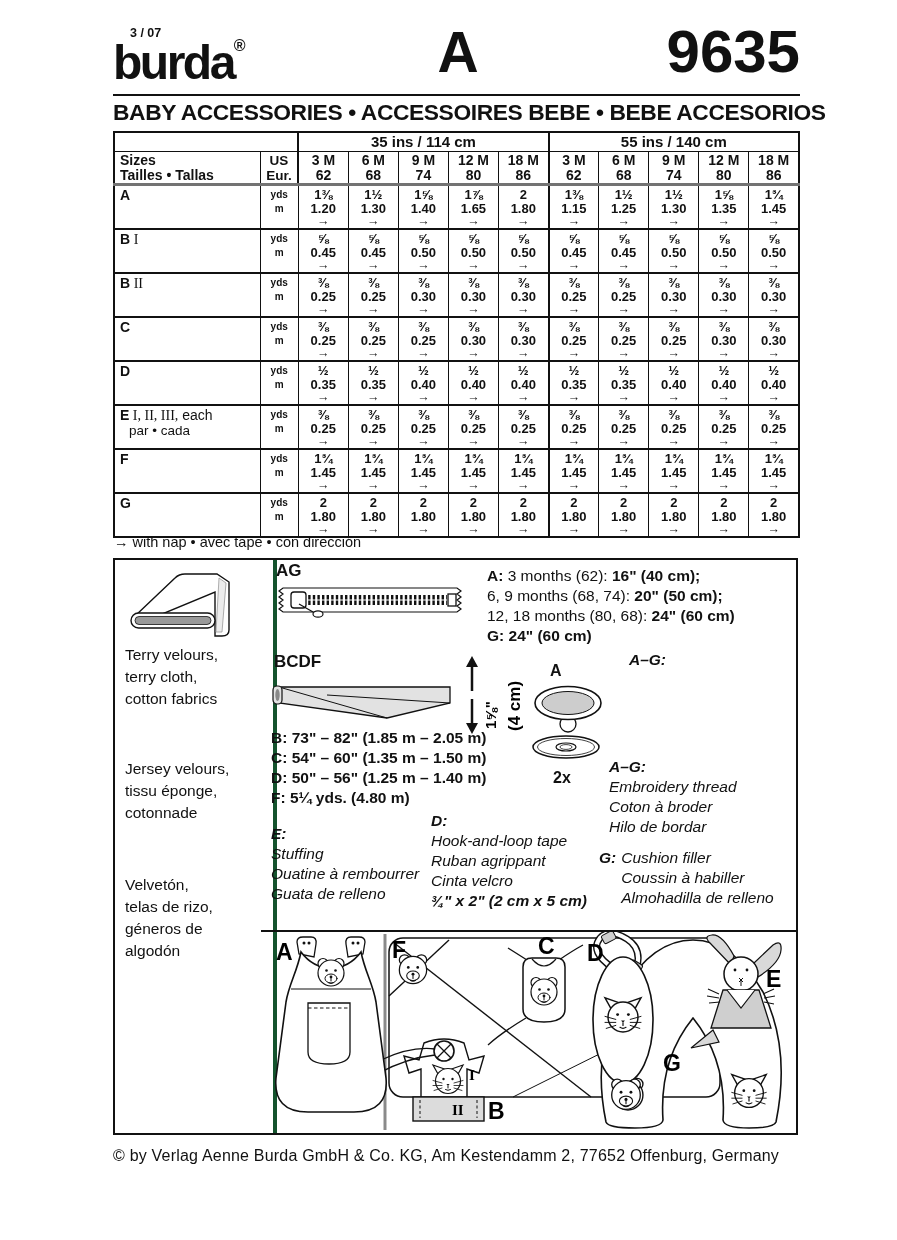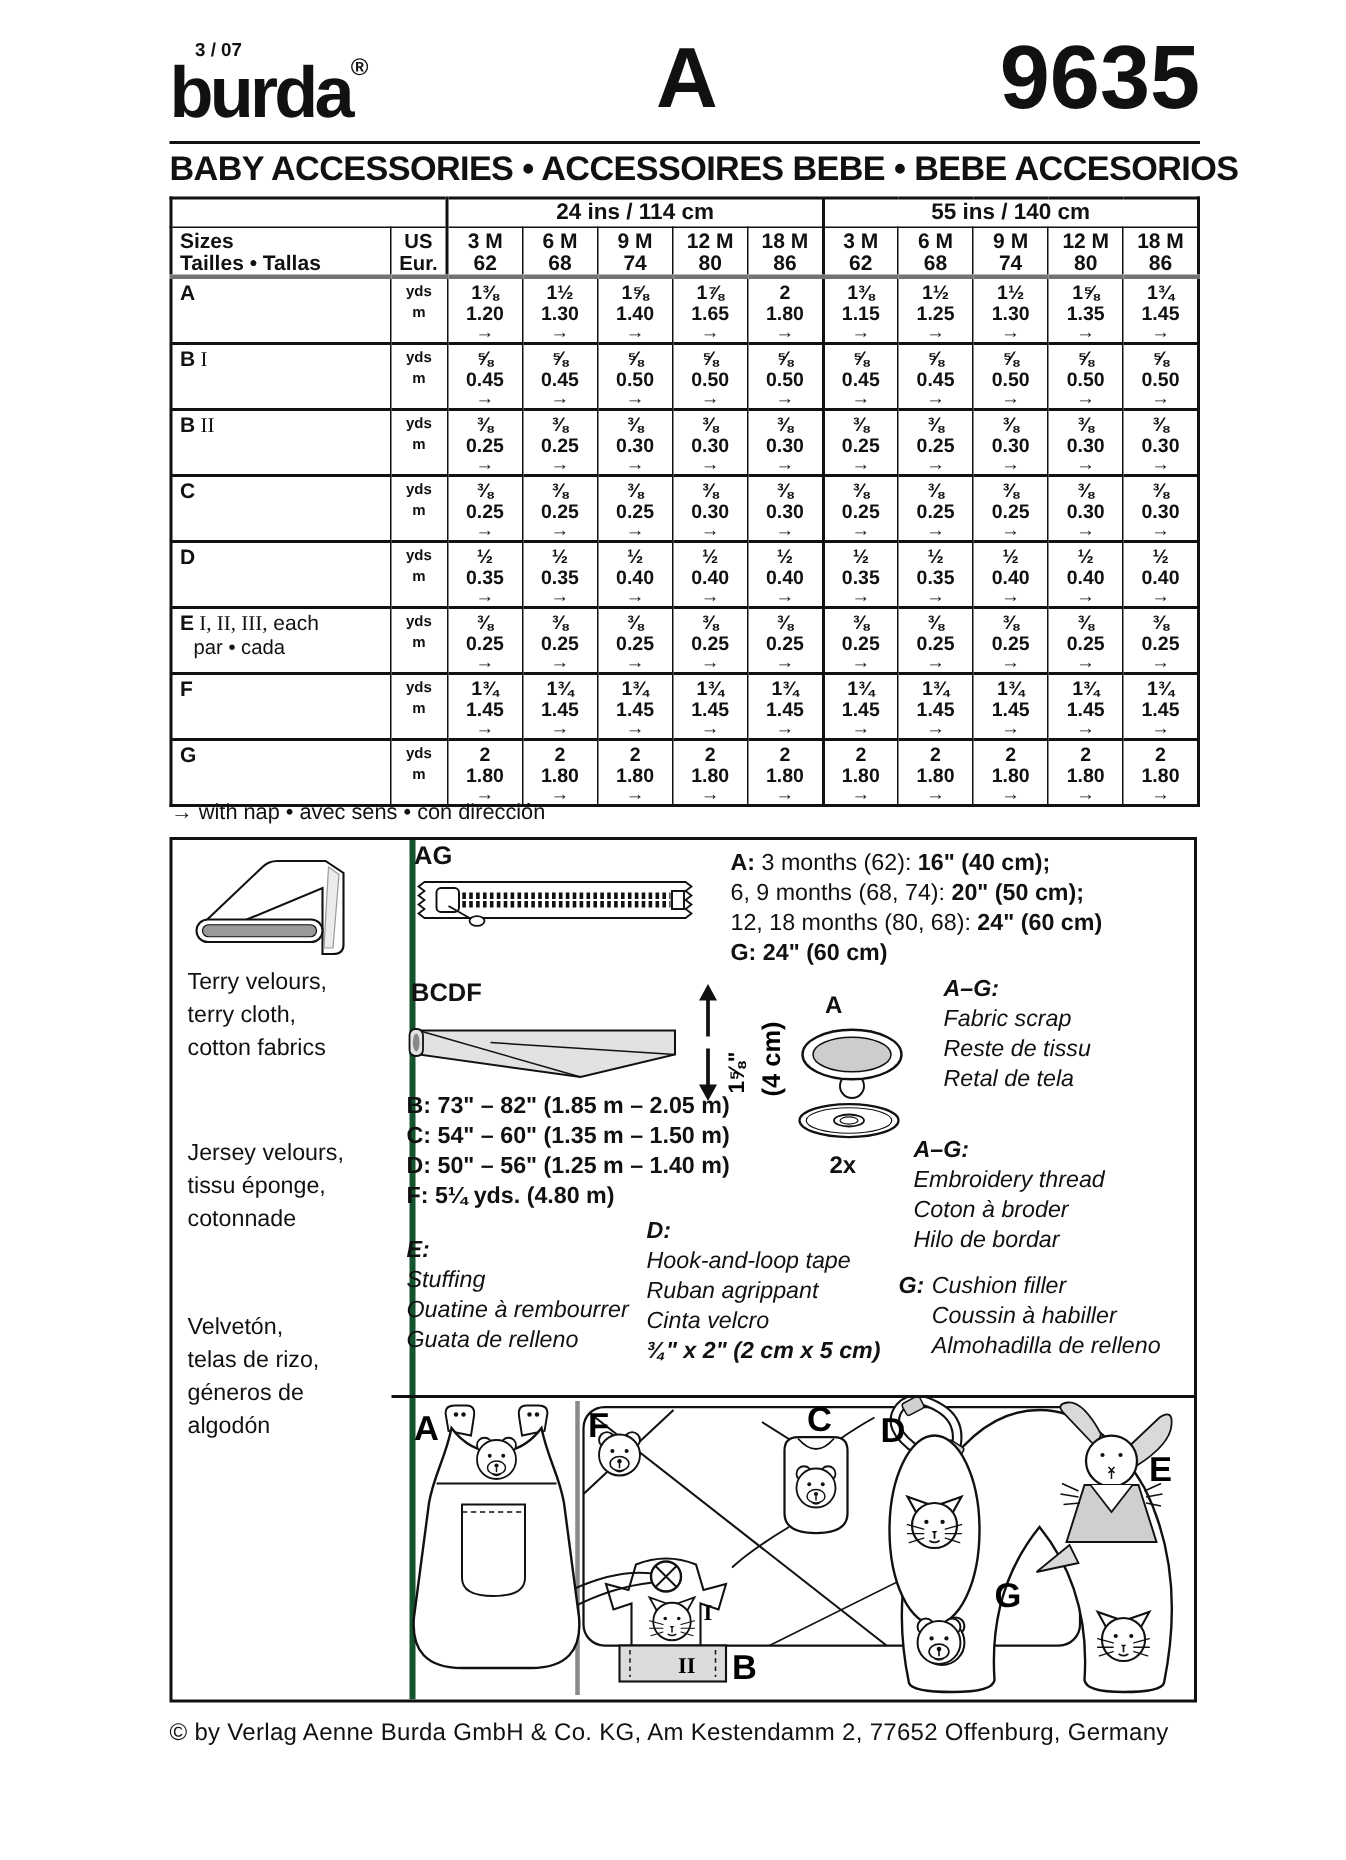--- a/index.html
+++ b/index.html
@@ -93,21 +93,21 @@
           <col style="width:50px">
         <col style="width:50px">
           <col style="width:50px">
           <col style="width:50px">
           <col style="width:50px">
           <col style="width:50px">
       </colgroup>
       <thead>
         <tr class="r1" data-name="width-group-row">
           <th colspan="2" class="thick-r" data-name="corner-empty-cell"></th>
-          <th colspan="5" class="thick-r" data-name="fabric-width-header-45">24 ins / 114 cm</th>
+          <th colspan="5" class="thick-r" data-name="fabric-width-header-45">35 ins / 114 cm</th>
           <th colspan="5" data-name="fabric-width-header-55">55 ins / 140 cm</th>
         </tr>
         <tr class="r2" id="size-headers" data-name="size-header-row">
           <th class="corner" data-name="sizes-corner-cell">
             <div data-name="sizes-label">Sizes</div>
             <div data-name="sizes-label-fr-es">Tailles • Tallas</div>
           </th>
           <th class="unit-h thick-r" data-name="unit-header-cell">
             <div data-name="us-label">US</div>
             <div data-name="eur-label">Eur.</div>
@@ -607,21 +607,21 @@
             </td>
             <td class="val" data-name="yardage-cell">
               <div>2</div>
               <div>1.80</div>
               <div class="arrow" data-name="nap-arrow-icon">→</div>
             </td>
           </tr>
         </tbody>
     </table>
   </div>
-  <div class="note-line" data-name="nap-note">→ with nap • avec sens • con dirección</div>
+  <div class="note-line" data-name="nap-note">→ with nap • avec tape • con dirección</div>
 
   <div class="lower" data-name="materials-box">
 
     <div class="leftcol" data-name="fabric-column">
       <svg width="125" height="78" viewBox="0 0 125 78" style="position:absolute;left:8px;top:6px" data-name="fabric-bolt-icon">
         <path d="M12,50 L52,12 Q56,8 62,8 L94,8 L106,16 L106,64 Q106,70 99,70 L92,70 L92,26 L20,56 Z" fill="#fff" stroke="#111" stroke-width="1.4"></path>
         <polygon points="96,12 103,17 99,66 93,66" fill="#ececec" stroke="#999" stroke-width="0.8"></polygon>
         <rect x="8" y="47" width="84" height="15" rx="7.5" fill="#fff" stroke="#111" stroke-width="1.4"></rect>
         <rect x="12" y="50.5" width="76" height="8" rx="4" fill="#999" stroke="#111" stroke-width="0.8"></rect>
       </svg>
@@ -681,23 +681,20 @@
         <ellipse cx="57" cy="22" rx="26" ry="11.5" fill="#cdcdcd" stroke="#111" stroke-width="1"></ellipse>
         <ellipse cx="55" cy="66" rx="33" ry="11" fill="#fff" stroke="#111" stroke-width="1.5"></ellipse>
         <ellipse cx="55" cy="66" rx="28.5" ry="8.5" fill="none" stroke="#111" stroke-width="0.8"></ellipse>
         <ellipse cx="55" cy="66" rx="10" ry="4" fill="#fff" stroke="#111" stroke-width="1.2"></ellipse>
         <ellipse cx="55" cy="66" rx="6" ry="2.4" fill="none" stroke="#111" stroke-width="0.8"></ellipse>
       </svg>
       <div class="small-cap" style="left:292px;top:209px" data-name="button-count">2x</div>
 
       <div class="notion" style="left:368px;top:90px" data-name="fabric-scrap-notion">
         <div class="ttl" data-name="fabric-scrap-title">A–G:</div>
-        <div class="prelines" data-name="fabric-scrap-lines">Fabric scrap
-Reste de tissu
-Retal de tela</div>
       </div>
 
       <div class="meas" data-name="elastic-tape-measurements">B: 73" – 82" (1.85 m – 2.05 m)
 C: 54" – 60" (1.35 m – 1.50 m)
 D: 50" – 56" (1.25 m – 1.40 m)
 F: 5¼ yds. (4.80 m)</div>
 
       <div class="notion" style="left:348px;top:197px" data-name="embroidery-notion">
         <div class="ttl" data-name="embroidery-title">A–G:</div>
         <div class="prelines" data-name="embroidery-lines">Embroidery thread

